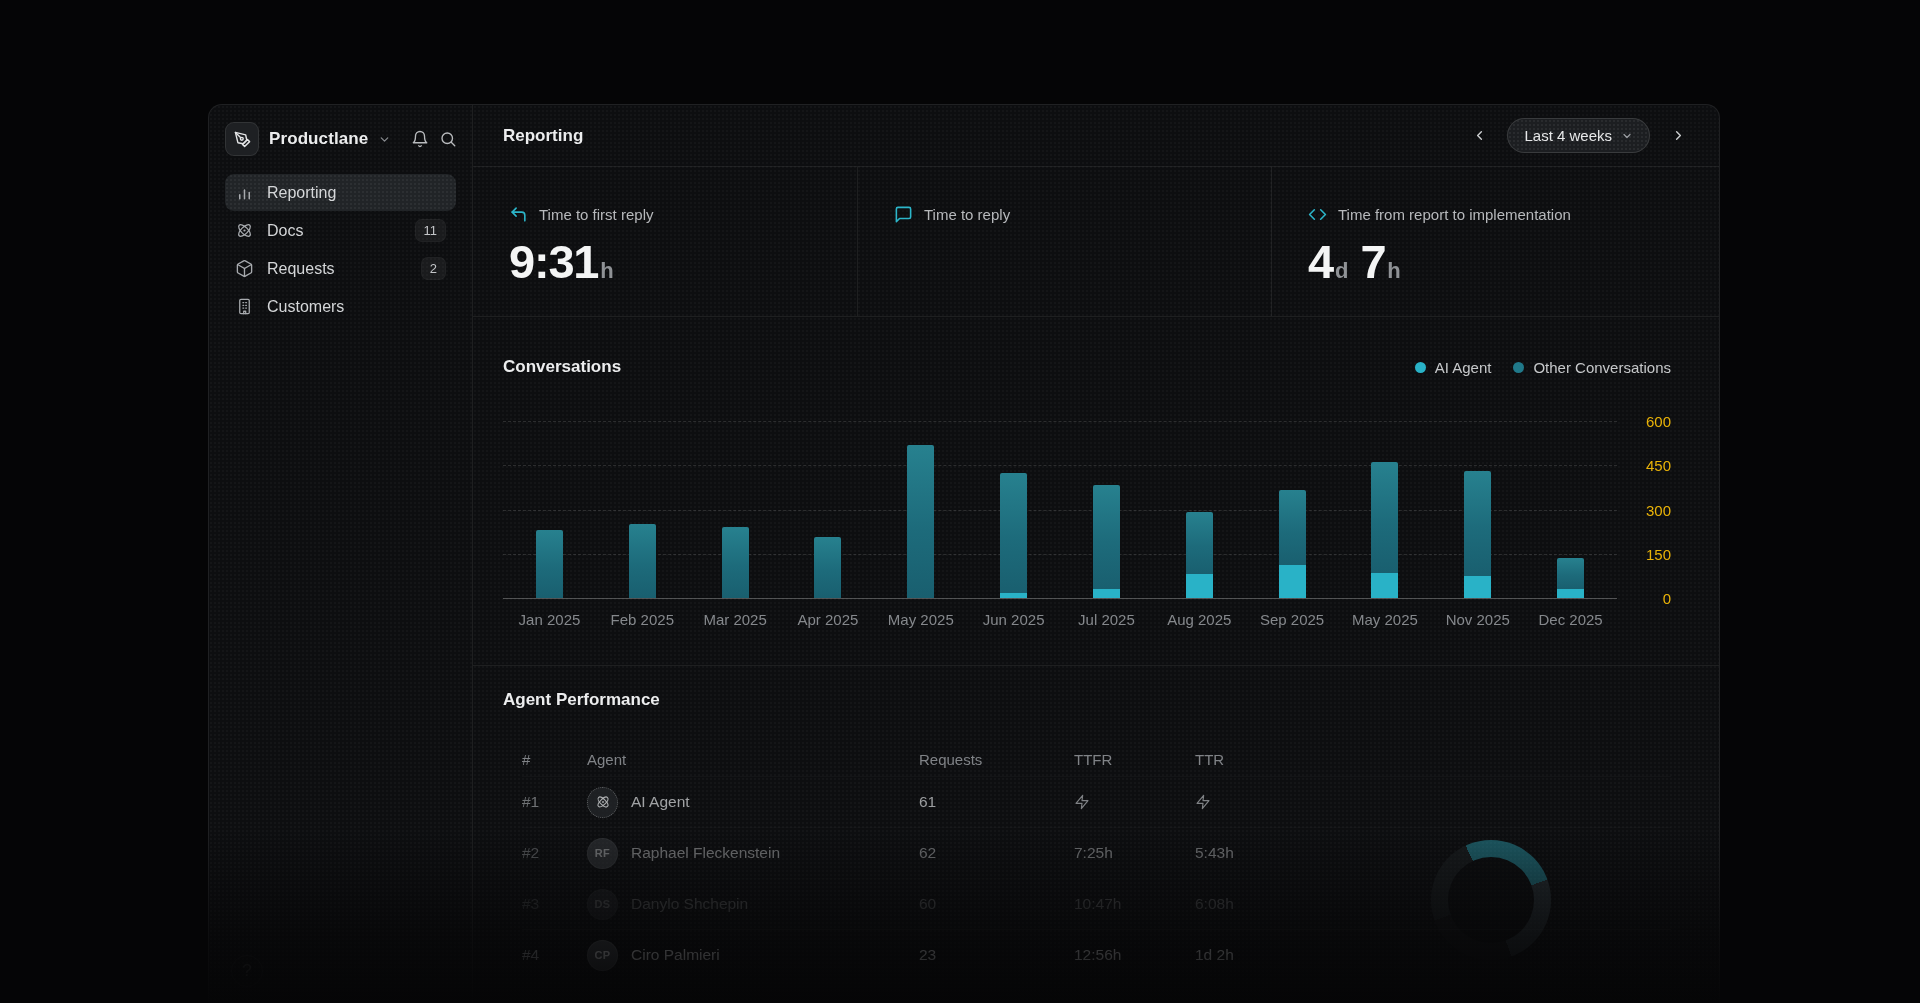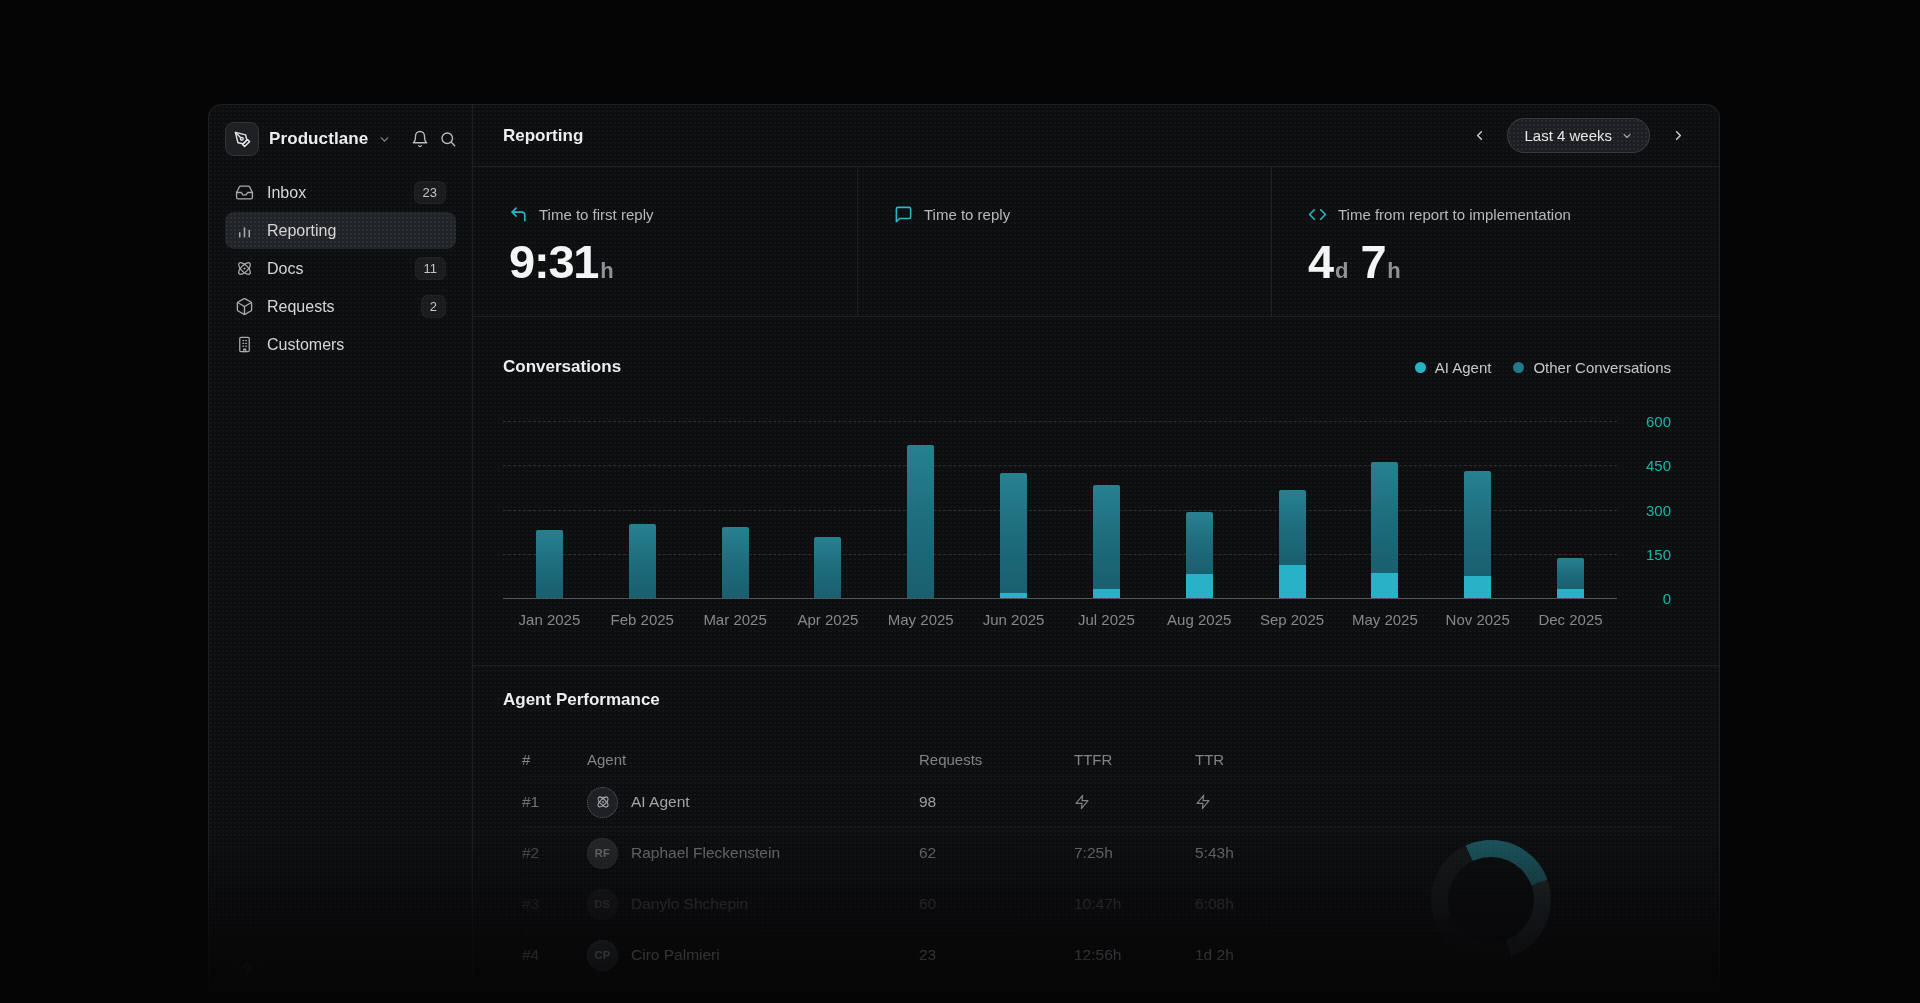--- a/index.html
+++ b/index.html
@@ -62,24 +62,24 @@
   .legend-item { display:flex; align-items:center; gap:9px; font-size:15px; color:#c6c8ca; cursor:pointer; }
   .legend-dot { width:11px; height:11px; border-radius:50%; background:#2cb6ca; }
   .chart-wrap { display:flex; margin-top:34px; }
   .chart-left { flex:1; min-width:0; }
   .chart-plot { position:relative; height:187px; }
   .gridline { position:absolute; left:0; right:0; border-top:1px dashed rgba(255,255,255,0.13); }
   .gridline.zero { border-top:1px solid rgba(255,255,255,0.28); }
   .bar { position:absolute; bottom:0; width:27px; display:flex; flex-direction:column; justify-content:flex-end; border-radius:2px 2px 0 0; overflow:hidden; cursor:pointer; }
   .seg-other { background:linear-gradient(180deg,#27818f 0%, #1d6b7b 55%, #195f6f 100%); }
   .seg-ai { background:#29b2c7; }
-  .xlabels { display:flex; margin-top:13px; }
+  .xlabels { display:flex; margin-top:13px;justify-content:flex-end; }
   .xlabel { flex:1; text-align:center; font-size:15px; color:#85888c; }
   .ylabels { width:54px; flex:0 0 54px; position:relative; height:187px; }
-  .ytick { position:absolute; right:0; transform:translateY(-50%); font-size:15px; color:#14b8a6; }
+  .ytick { position:absolute; right:0; transform:translateY(-50%); font-size:15px; color:#eab308; }
   
   .perf-section { padding:24px 48px 0 30px; flex:1; position:relative; }
   .perf-table { margin-top:32px; padding-left:19px; }
   .t-head, .t-row { display:grid; grid-template-columns:65px 332px 155px 121px 1fr; align-items:center; }
   .t-head { height:34px; font-size:15px; color:#808387; }
   .t-row { height:51px; font-size:15.5px; color:#c9cbcd; border-top:1px solid rgba(255,255,255,0.035); cursor:pointer; }
   .t-row:first-of-type { border-top:none; }
   .t-row:nth-of-type(2) { opacity:0.78; }
   .t-row:nth-of-type(3) { opacity:0.52; }
   .t-row:nth-of-type(4) { opacity:0.26; }
@@ -127,30 +127,20 @@
       </span>
       <span class="sb-action">
         <svg width="18" height="18" viewBox="0 0 24 24" fill="none" stroke="currentColor" stroke-width="1.8" stroke-linecap="round" stroke-linejoin="round">
             <circle cx="11" cy="11" r="7"></circle>
             <line x1="21" y1="21" x2="16.65" y2="16.65"></line>
           </svg>
       </span>
     </div>
 
     <nav class="nav">
-      <div class="nav-item">
-        <span class="nav-icon">
-            <svg width="19" height="19" viewBox="0 0 24 24" fill="none" stroke="currentColor" stroke-width="1.7" stroke-linecap="round" stroke-linejoin="round">
-              <polyline points="22 12 16 12 14 15 10 15 8 12 2 12"></polyline>
-              <path d="M5.45 5.11 2 12v6a2 2 0 0 0 2 2h16a2 2 0 0 0 2-2v-6l-3.45-6.89A2 2 0 0 0 16.76 4H7.24a2 2 0 0 0-1.79 1.11z"></path>
-            </svg>
-          </span>
-        <span>Inbox</span>
-        <span class="badge">23</span>
-      </div>
       <div class="nav-item active">
         <span class="nav-icon">
             <svg width="19" height="19" viewBox="0 0 24 24" fill="none" stroke="currentColor" stroke-width="1.9" stroke-linecap="round" stroke-linejoin="round">
               <line x1="6" y1="20" x2="6" y2="15"></line>
               <line x1="12" y1="20" x2="12" y2="9"></line>
               <line x1="18" y1="20" x2="18" y2="12"></line>
             </svg>
           </span>
         <span>Reporting</span>
 
@@ -371,21 +361,21 @@
           <span class="agent-cell">
             <span class="avatar ai">
                 <svg width="16" height="16" viewBox="0 0 24 24" fill="none" stroke="currentColor" stroke-width="1.6">
                   <ellipse cx="12" cy="12" rx="9.5" ry="4.2" transform="rotate(45 12 12)"></ellipse>
                   <ellipse cx="12" cy="12" rx="9.5" ry="4.2" transform="rotate(-45 12 12)"></ellipse>
                   <circle cx="12" cy="12" r="1.4" fill="currentColor" stroke="none"></circle>
                 </svg>
               </span>
             <span>AI Agent</span>
           </span>
-          <span class="cell-num">98</span>
+          <span class="cell-num">61</span>
           <span class="zap">
               <svg width="16" height="16" viewBox="0 0 24 24" fill="none" stroke="currentColor" stroke-width="1.7" stroke-linejoin="round">
                 <polygon points="13 2 3 14 12 14 11 22 21 10 12 10 13 2"></polygon>
               </svg>
             </span>
           <span class="zap">
               <svg width="16" height="16" viewBox="0 0 24 24" fill="none" stroke="currentColor" stroke-width="1.7" stroke-linejoin="round">
                 <polygon points="13 2 3 14 12 14 11 22 21 10 12 10 13 2"></polygon>
               </svg>
             </span>

